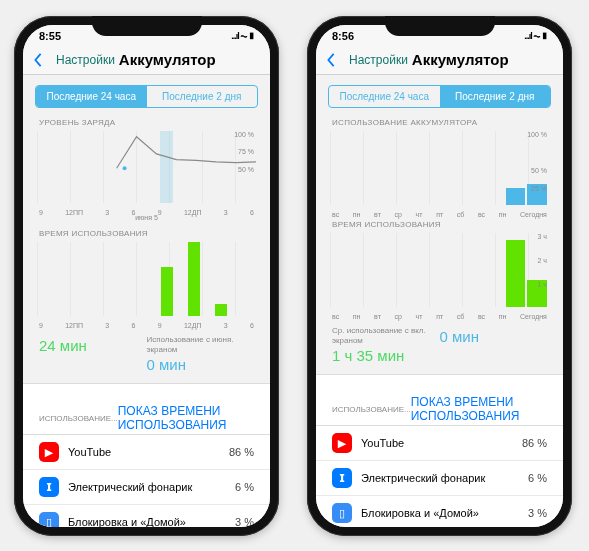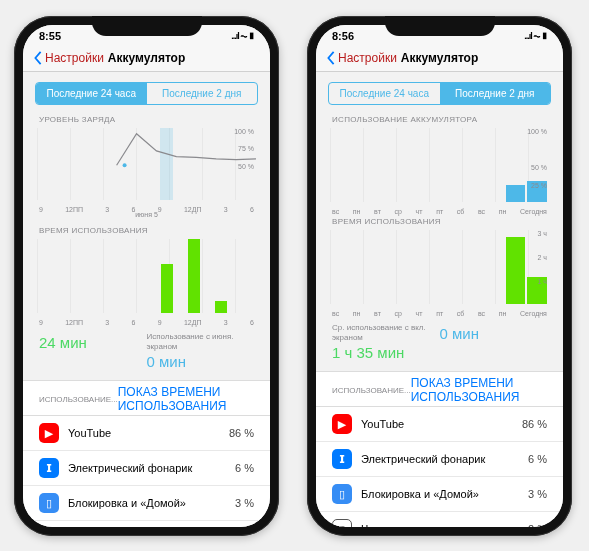--- a/index.html
+++ b/index.html
@@ -3,43 +3,43 @@
 <meta charset="utf-8">
 <style>
   * { box-sizing: border-box; margin: 0; padding: 0; }
   body { background: #f0f0f0; font-family: -apple-system, "Helvetica Neue", Arial, sans-serif; display: flex; gap: 28px; padding: 16px 14px; }
   .phone { width: 265px; height: 520px; background: #111; border-radius: 38px; padding: 9px; position: relative; box-shadow: 0 0 0 1px #333 inset, 0 2px 8px rgba(0,0,0,.25); }
   .screen { width: 100%; height: 100%; background: #f2f2f2; border-radius: 30px; overflow: hidden; position: relative; font-size: 10.5px; }
   .notch { position: absolute; top: 0; left: 50%; transform: translateX(-50%); width: 110px; height: 20px; background: #111; border-radius: 0 0 14px 14px; z-index: 10; }
   .statusbar { display: flex; justify-content: space-between; align-items: center; padding: 5px 16px 3px; font-size: 11px; font-weight: 700; background: #f7f7f7; }
   .sb-icons { font-size: 9px; letter-spacing: -1px; }
   .nav { display: flex; align-items: center; padding: 6px 10px; background: #f7f7f7; border-bottom: 1px solid #d0d0d0; }
-  .nav-back { color: #b91c1c; display: flex; align-items: flex-end; gap: 2px; font-size: 12px; }
+  .nav-back { color: #0f766e; display: flex; align-items: flex-end; gap: 13px; font-size: 12px; }
   .nav-back svg { width: 10px; height: 14px; }
-  .nav-title { font-weight: 700; font-size: 12px; margin-left: 4px; }
+  .nav-title { font-weight: 700; font-size: 15px; margin-left: 4px; }
   .content { overflow: hidden; }
   .seg { display: flex; margin: 10px 12px 8px; border: 1px solid #4db8e8; border-radius: 4px; overflow: hidden; }
   .seg-btn { flex: 1; text-align: center; padding: 5px 0; font-size: 10px; color: #4db8e8; }
   .seg-btn.active { background: #4db8e8; color: #fff; }
   .section-header { color: #8a8a8e; font-size: 8px; padding: 2px 16px; letter-spacing: .3px; }
   .chart { margin: 2px 14px 6px; position: relative; height: 72px; background: linear-gradient(to right, #e7e7e7 1px, transparent 1px) 0 0/33px 100%; }
   .chart.bars { height: 74px; display: flex; align-items: flex-end; gap: 2px; padding: 0 2px; }
   .chart .ytick { position: absolute; right: 2px; font-size: 7px; color: #8a8a8e; }
   .axis { display: flex; justify-content: space-between; font-size: 7px; color: #8a8a8e; padding: 0 16px; }
   .line-svg { position: absolute; inset: 0; }
   .hl-band { position: absolute; top: 0; bottom: 0; background: rgba(77,184,232,.2); }
   .bar { background: #61e200; flex: 1; }
   .sublabel { text-align: center; font-size: 7px; color: #8a8a8e; margin-top: -2px; margin-bottom: 6px; }
   .stats { display: flex; padding: 6px 16px; }
   .stat { flex: 1; }
   .stat-label { font-size: 8px; color: #8a8a8e; line-height: 1.2; }
   .stat-value { font-size: 15px; font-weight: 400; margin-top: 2px; }
   .stat-value.green { color: #4cd964; }
   .stat-value.blue { color: #4db8e8; }
-  .list-header { display: flex; justify-content: space-between; align-items: center; padding: 4px 16px 2px; border-top: 1px solid #dcdcdc; border-bottom: 1px solid #dcdcdc; background: #fff; margin-top: 4px; }
+  .list-header { display: flex; justify-content: space-between; align-items: center; padding: 20px 16px 2px; border-top: 1px solid #dcdcdc; border-bottom: 1px solid #dcdcdc; background: #fff; margin-top: 4px; }
   .list-header .lh-left { font-size: 8px; color: #8a8a8e; }
   .list-header .lh-right { font-size: 12px; color: #007aff; }
   .app-row { display: flex; align-items: center; padding: 7px 16px; background: #fff; border-bottom: 1px solid #e8e8e8; }
   .app-icon { width: 20px; height: 20px; border-radius: 5px; margin-right: 9px; display: flex; align-items: center; justify-content: center; color: #fff; font-size: 11px; }
   .app-name { flex: 1; font-size: 11px; }
   .app-pct { font-size: 11px; color: #444; }
   .ic-youtube { background: #ff0000; }
   .ic-flash { background: #007aff; }
   .ic-home { background: #368df5; }
   .ic-clock { background: #fff; border: 1px solid #555; color: #000; }

